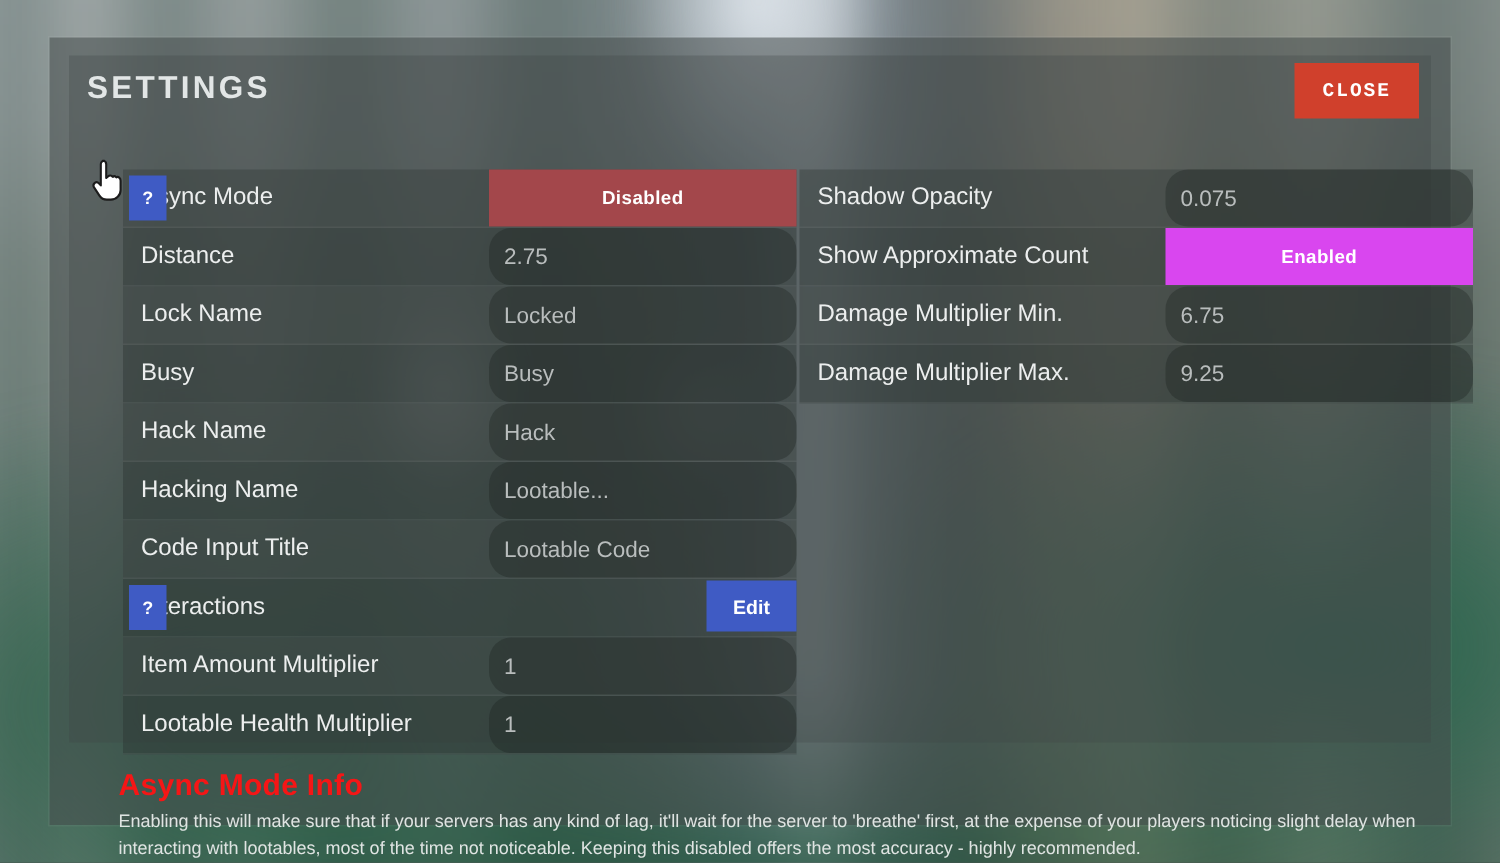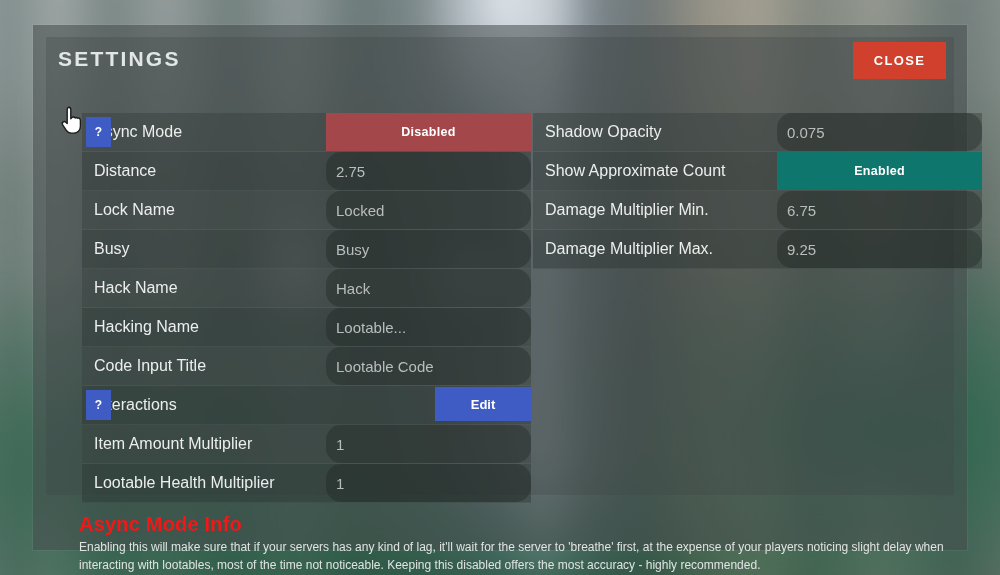--- a/index.html
+++ b/index.html
@@ -64,23 +64,23 @@
   #panel-inner{
     position:absolute;left:13px;top:12px;width:908px;height:458px;
     background:rgba(64,70,70,.30);
   }
 
   #title{
     position:absolute;left:25px;top:22px;
     color:#e2e6e6;font-size:21px;letter-spacing:2.2px;font-weight:700;
   }
   #close-btn{
-    position:absolute;right:21px;top:17px;width:93px;height:37px;
+    position:absolute;right:21px;top:17px;width:83px;height:37px;
     background:#d0402c;color:#fff;border:none;
-    font-family:Liberation Sans, sans-serif;
+    font-family:Liberation Mono, monospace;
     font-size:13px;font-weight:bold;letter-spacing:1.3px;cursor:pointer;
     display:flex;align-items:center;justify-content:center;
   }
 
   
   .col{position:absolute;top:88px;}
   #col-left{left:49px;width:449px;}
   #col-right{left:500px;width:449px;}
 
   .row{
@@ -105,23 +105,23 @@
     padding-left:10px;box-sizing:border-box;
     color:#b9bdbd;font-size:15px;
     background:rgba(26,30,29,.32);
     border-radius:15px;
   }
   .toggle{
     flex:1 1 auto;height:100%;display:flex;align-items:center;justify-content:center;
     color:#fff;font-size:12.5px;font-weight:bold;letter-spacing:.3px;cursor:pointer;
   }
   .toggle.off{background:#a3474b;}
-  .toggle.on{background:#0f766e;}
+  .toggle.on{background:#d946ef;}
   .editbtn{
-    position:absolute;right:0;top:1px;width:96px;height:34px;
+    position:absolute;right:0;top:1px;width:60px;height:34px;
     background:#3f5bc4;color:#fff;border:none;
     font-family:"Liberation Sans",sans-serif;
     font-size:13px;font-weight:bold;cursor:pointer;
     display:flex;align-items:center;justify-content:center;
   }
   .row.has-edit .value{background:transparent;}
 
   
   #info{position:absolute;left:46px;top:488px;width:905px;}
   #info-title{color:#f51616;font-size:20px;font-weight:bold;letter-spacing:.2px;}

